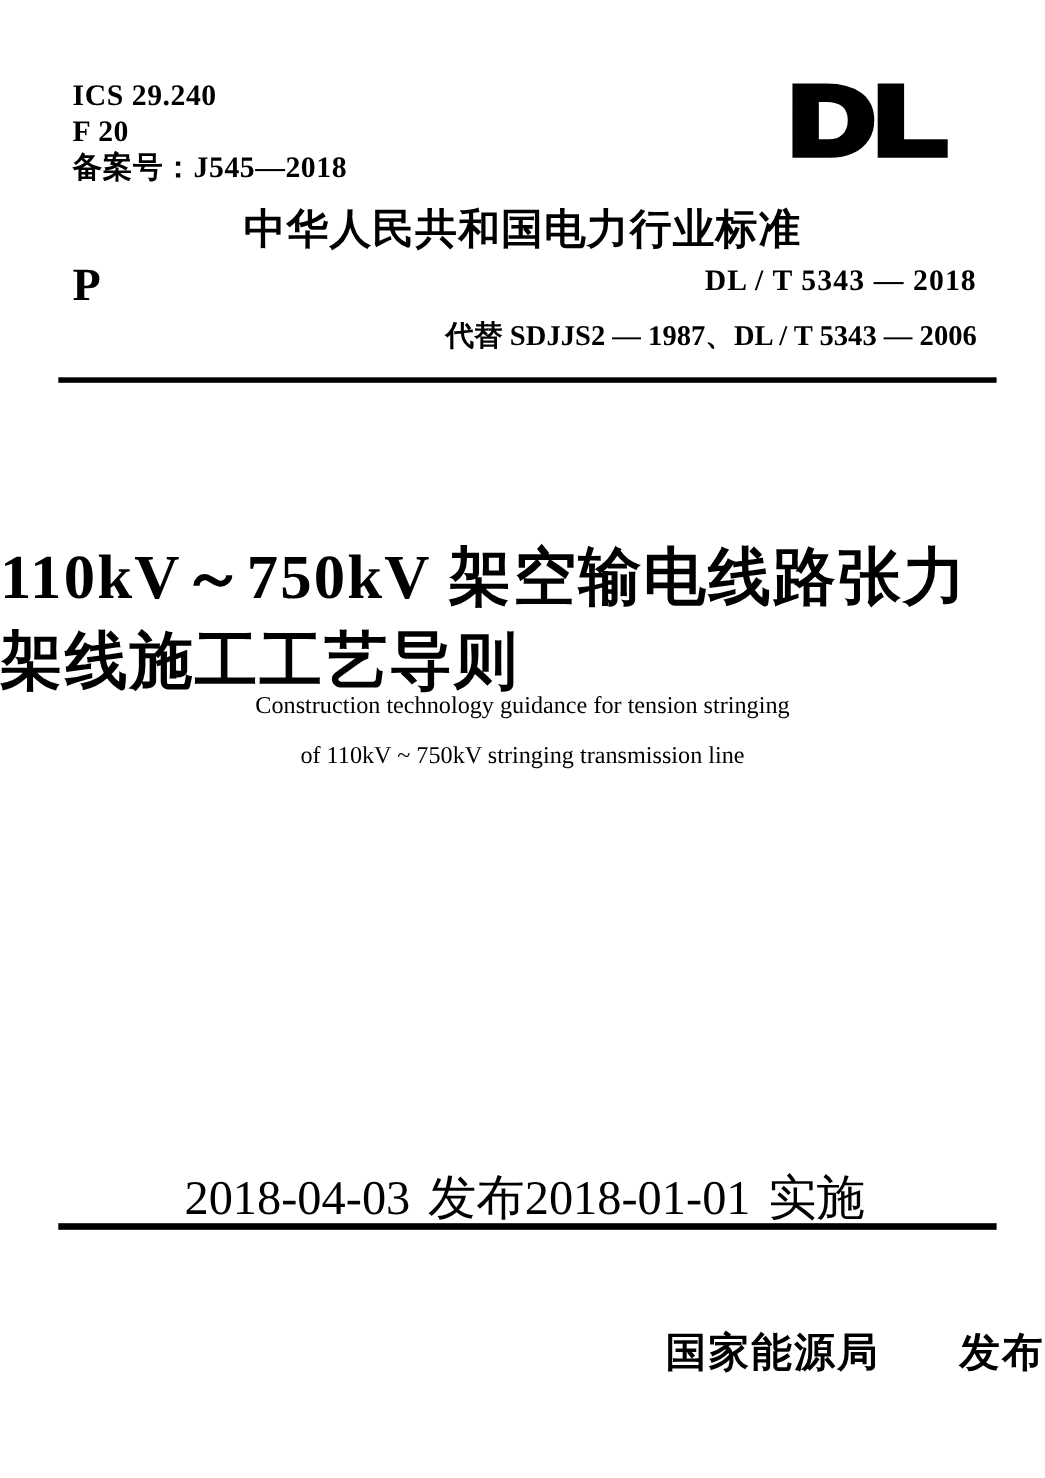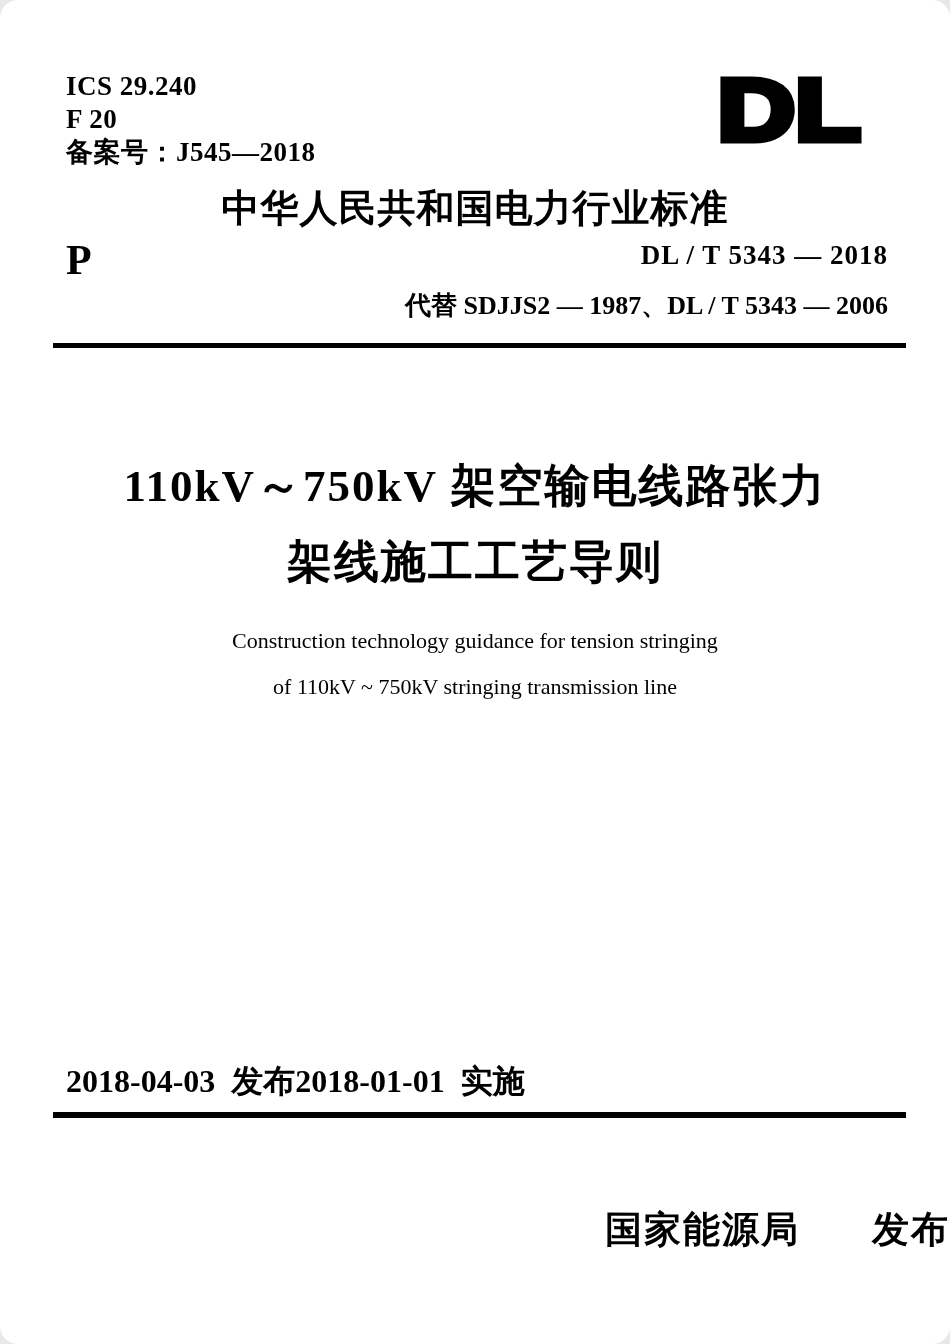--- a/index.html
+++ b/index.html
@@ -9,21 +9,20 @@
   }
   .page {
     position: relative;
     width: 950px;
     height: 1344px;
     margin: 0 auto;
     background: #ffffff;
     color: #000000;
     font-family: "Liberation Serif", "DejaVu Serif", serif;
     overflow: hidden;
-    border-radius: 18px;
   }
 
   .top-left-block {
     position: absolute;
     left: 66px;
     top: 70px;
     font-weight: bold;
     font-size: 27px;
     line-height: 33px;
     letter-spacing: 0.5px;
@@ -87,26 +86,25 @@
     position: absolute;
     left: 53px;
     width: 853px;
     background: #000;
   }
   .rule-top { top: 343px; height: 5px; }
   .rule-bottom { top: 1112px; height: 6px; }
 
   .main-title {
     position: absolute;
-    top: 448px;
-    left: 0;
-    width: 100%;
-    text-align: center;
-    font-weight: bold;
-    font-size: 45px;
+    top: 488px;
+    left: 0;
+    width: 100%;
+    font-weight: bold;
+    font-size: 57px;
     line-height: 76px;
     letter-spacing: 2px;
     white-space: nowrap;
   }
 
   .english-title {
     position: absolute;
     top: 618px;
     left: 0;
     width: 100%;
@@ -115,23 +113,23 @@
     line-height: 46px;
     white-space: nowrap;
   }
 
   .dates-row {
     position: absolute;
     left: 66px;
     right: 62px;
     top: 1060px;
     display: flex;
-    justify-content: flex-start;
-    font-weight: bold;
-    font-size: 32px;
+    justify-content: center;
+    font-weight: normal;
+    font-size: 44px;
     white-space: nowrap;
   }
   .date-label {
     font-family: "Liberation Sans", "DejaVu Sans", sans-serif;
     margin-left: 16px;
   }
 
   .publisher-row {
     position: absolute;
     top: 1205px;

